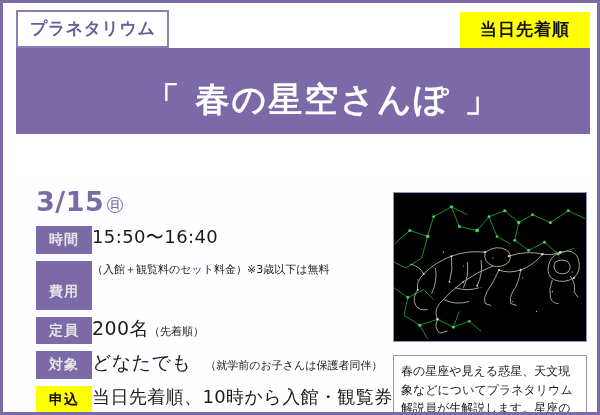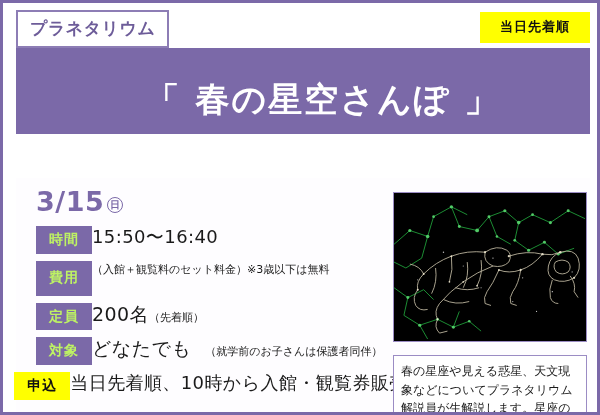--- a/index.html
+++ b/index.html
@@ -46,21 +46,21 @@
     letter-spacing: 0.5px;
     line-height: 1.45;
     white-space: nowrap;
   }
   .badge {
     position: absolute;
     right: 0;
     top: 2px;
     background: #ffff00;
     color: #111111;
-    font-size: 13px;
+    font-size: 17px;
     font-weight: bold;
     letter-spacing: 1px;
     padding: 6px 20px 7px 20px;
     white-space: nowrap;
     line-height: 1.35;
   }
 
   
   .band {
     position: absolute;
@@ -139,40 +139,40 @@
     position: absolute;
     left: 20px;
     top: 48px;
     width: 350px;
   }
   .info-row {
     display: flex;
     align-items: flex-start;
     margin-bottom: 7px;
   }
-  .info-row:last-child { margin-bottom: 0; justify-content: center; }
+  .info-row:last-child { margin-bottom: 0; }
 
   .chip {
     flex: 0 0 auto;
     width: 56px;
     padding: 5px 0 6px 0;
     text-align: center;
     background: #7b69a8;
-    color: #bef264;
+    color: #e5e5e5;
     font-size: 14px;
     font-weight: bold;
     letter-spacing: 1px;
     line-height: 1.2;
     box-sizing: border-box;
   }
   .chip.yellow {
     background: #ffff00;
     color: #111111;
   }
-  .chip.tall { padding-top: 8px; padding-bottom: 10px; }
+  .chip.tall { padding-top: 22px; padding-bottom: 10px; }
 
   .val {
     flex: 1 1 auto;
     color: #1a1a1a;
     line-height: 1.25;
   }
   .val-main {
     font-size: 18px;
     letter-spacing: 0.4px;
     white-space: nowrap;

